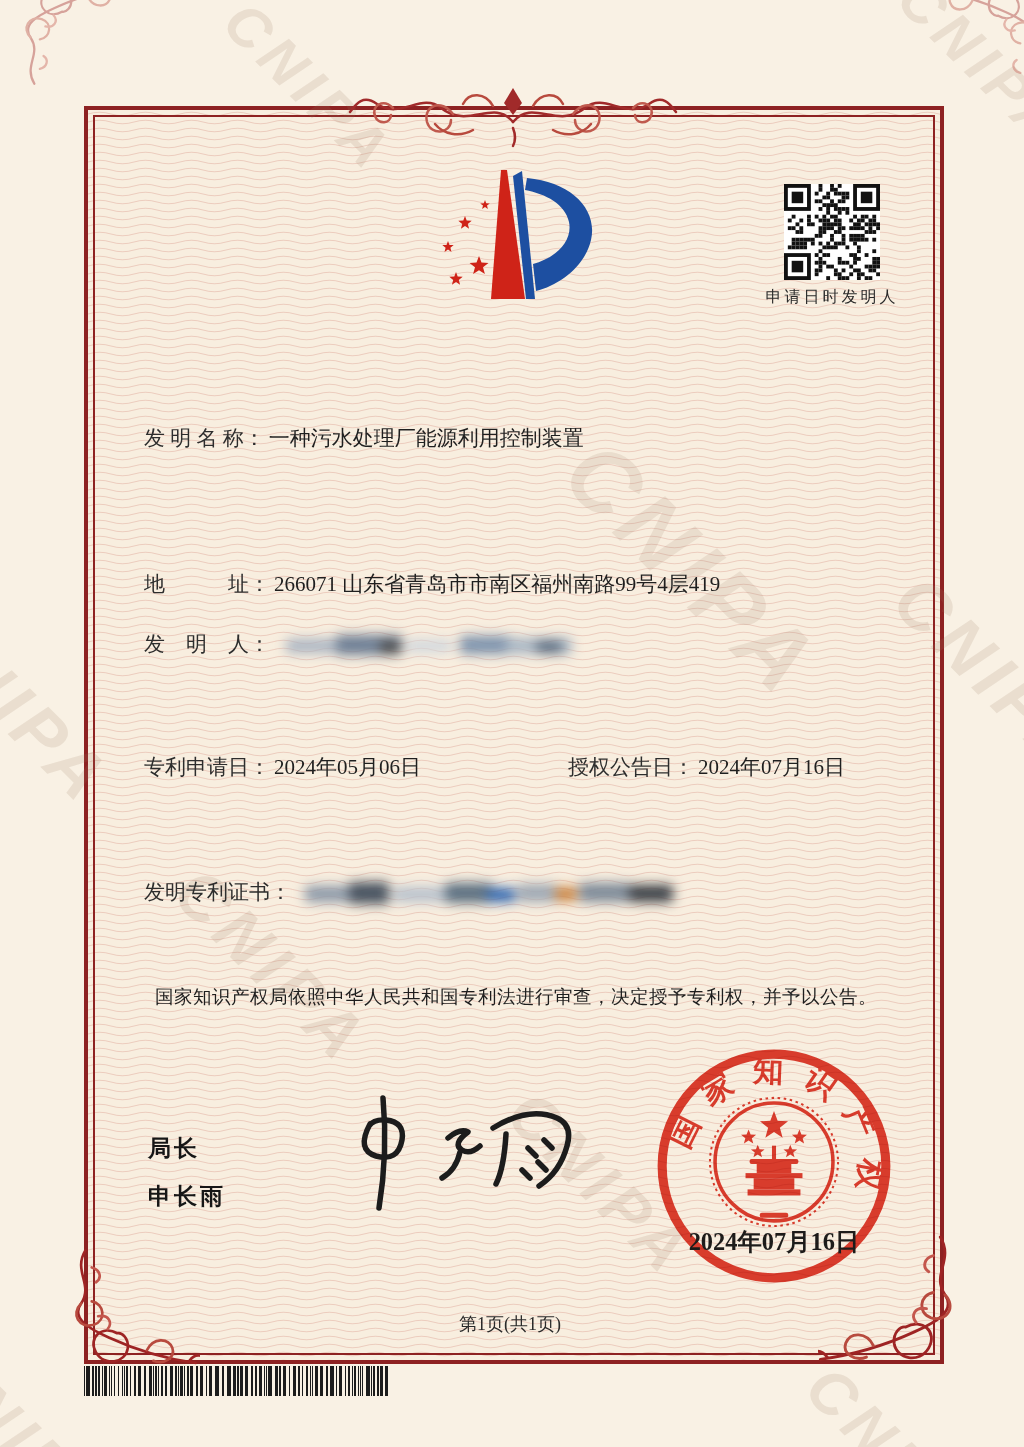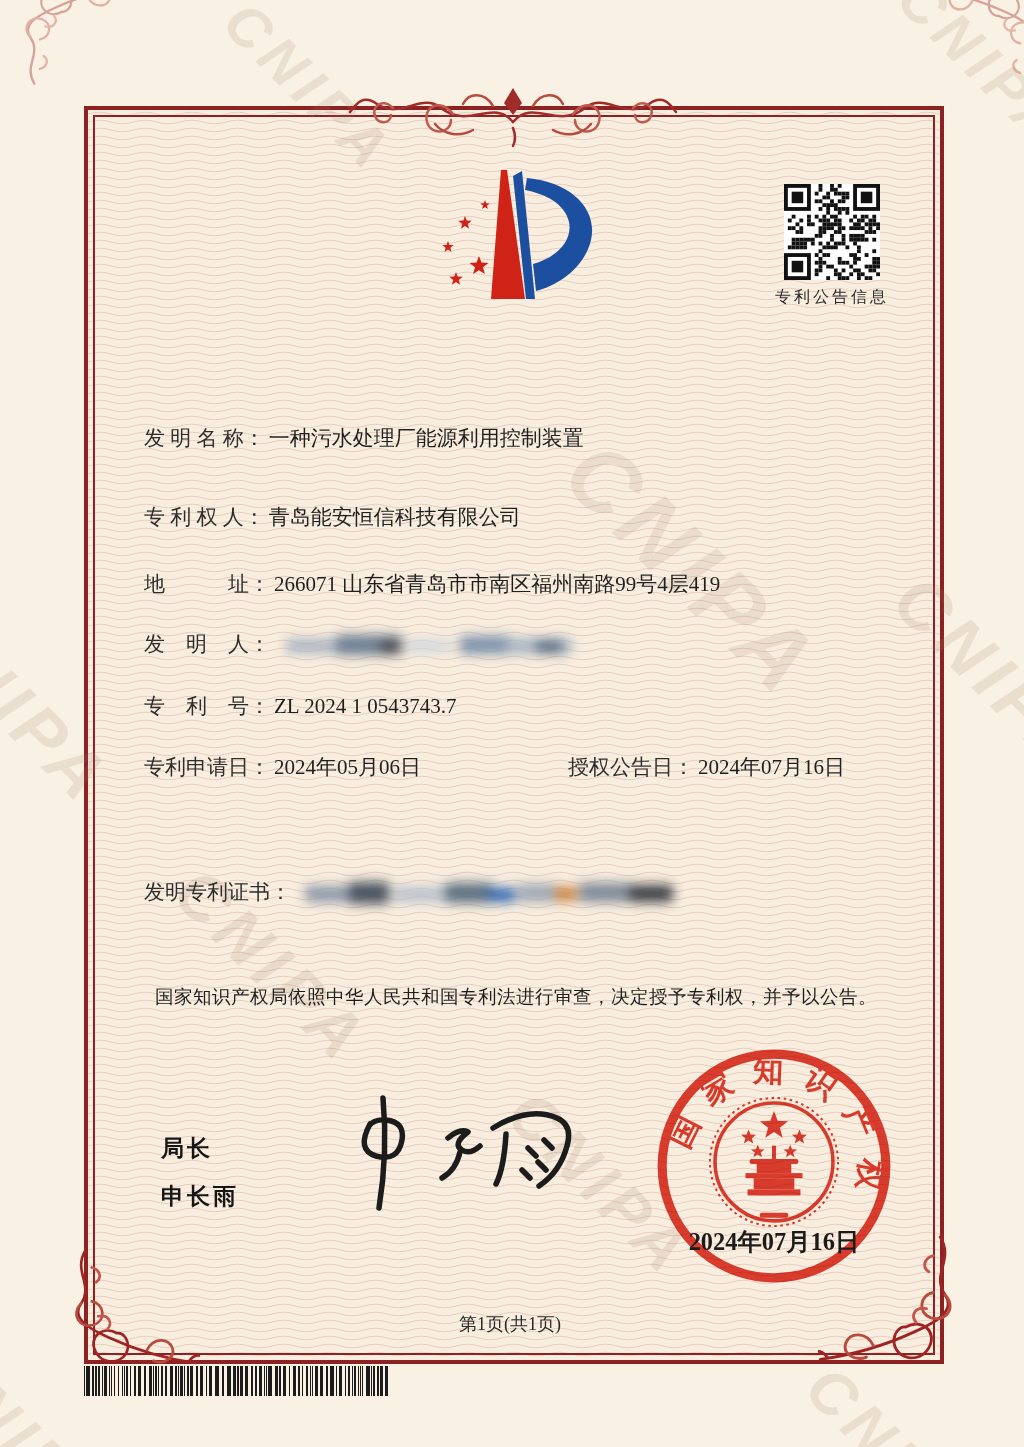--- a/index.html
+++ b/index.html
@@ -27,21 +27,21 @@
   .redact{display:inline-block;position:relative;vertical-align:middle;margin-left:14px;height:30px;
           filter:blur(6px);}
   .redact b{position:absolute;border-radius:4px;}
   
   .statement{position:absolute;left:118px;top:974px;width:800px;font-size:18.5px;line-height:46px;
              letter-spacing:0.5px;color:#1e1e1e;z-index:3;}
   .st-line{white-space:nowrap;}
   .st-indent{text-indent:2em;}
   
   .signoff{position:absolute;left:148px;font-size:23px;font-weight:600;letter-spacing:3px;color:#161616;
-           font-family:"Liberation Sans","DejaVu Sans",sans-serif;z-index:3;margin-left:13px;}
+           font-family:"Liberation Sans","DejaVu Sans",sans-serif;z-index:3;}
   .signature{position:absolute;left:288px;top:1086px;z-index:4;}
   .seal{position:absolute;left:652px;top:1044px;width:244px;height:244px;z-index:4;opacity:0.95;
         mix-blend-mode:multiply;}
   .footer-page{position:absolute;left:84px;top:1312px;width:852px;text-align:center;font-size:18px;
                color:#2a2a2a;z-index:3;font-family:Liberation Serif, serif;}
   
   .orn{position:absolute;z-index:2;pointer-events:none;}
   svg text{font-family:"Liberation Serif","DejaVu Serif",serif;}
 </style>
 </head>
@@ -320,45 +320,39 @@
       <rect x="0" y="0" width="28" height="28" fill="#111"></rect>
       <rect x="4" y="4" width="20" height="20" fill="#fff"></rect>
       <rect x="8" y="8" width="12" height="12" fill="#111"></rect>
       <rect x="72" y="0" width="28" height="28" fill="#111"></rect>
       <rect x="76" y="4" width="20" height="20" fill="#fff"></rect>
       <rect x="80" y="8" width="12" height="12" fill="#111"></rect>
       <rect x="0" y="72" width="28" height="28" fill="#111"></rect>
       <rect x="4" y="76" width="20" height="20" fill="#fff"></rect>
       <rect x="8" y="80" width="12" height="12" fill="#111"></rect>
     </svg>
-  <div class="qr-caption">专利公告信息</div>
+  <div class="qr-caption">申请日时发明人</div>
 
 
   <div class="row" style="top:424px">
     <span class="flabel">发 明 名 称：</span><span class="fvalue">一种污水处理厂能源利用控制装置</span>
-  </div>
-  <div class="row" style="top:503px">
-    <span class="flabel">专 利 权 人：</span><span class="fvalue">青岛能安恒信科技有限公司</span>
   </div>
   <div class="row" style="top:570px">
     <span class="flabel">地　　　址：</span><span class="fvalue">266071 山东省青岛市市南区福州南路99号4层419</span>
   </div>
   <div class="row" style="top:630px">
     <span class="flabel">发　明　人：</span><span class="redact" style="width:300px">
       <b style="left:2px;top:8px;width:58px;height:14px;background:#a9b4c2"></b>
       <b style="left:52px;top:4px;width:66px;height:20px;background:#6f8096"></b>
       <b style="left:96px;top:10px;width:20px;height:12px;background:#474747"></b>
       <b style="left:122px;top:9px;width:46px;height:12px;background:#cfd6dd"></b>
       <b style="left:176px;top:5px;width:52px;height:18px;background:#7d93ad"></b>
       <b style="left:222px;top:7px;width:66px;height:16px;background:#a8b6c4"></b>
       <b style="left:252px;top:10px;width:26px;height:12px;background:#55687e"></b>
     </span>
-  </div>
-  <div class="row" style="top:692px">
-    <span class="flabel">专　利　号：</span><span class="fvalue">ZL 2024 1 0543743.7</span>
   </div>
   <div class="row" style="top:753px">
     <span class="flabel">专利申请日：</span><span class="fvalue">2024年05月06日</span>
   </div>
   <div class="row" style="top:753px;left:568px">
     <span class="flabel">授权公告日：</span><span class="fvalue">2024年07月16日</span>
   </div>
   <div class="row" style="top:878px">
     <span class="flabel">发明专利证书：</span><span class="redact" style="width:372px;height:32px">
       <b style="left:0px;top:8px;width:50px;height:16px;background:#8b98a8"></b>

